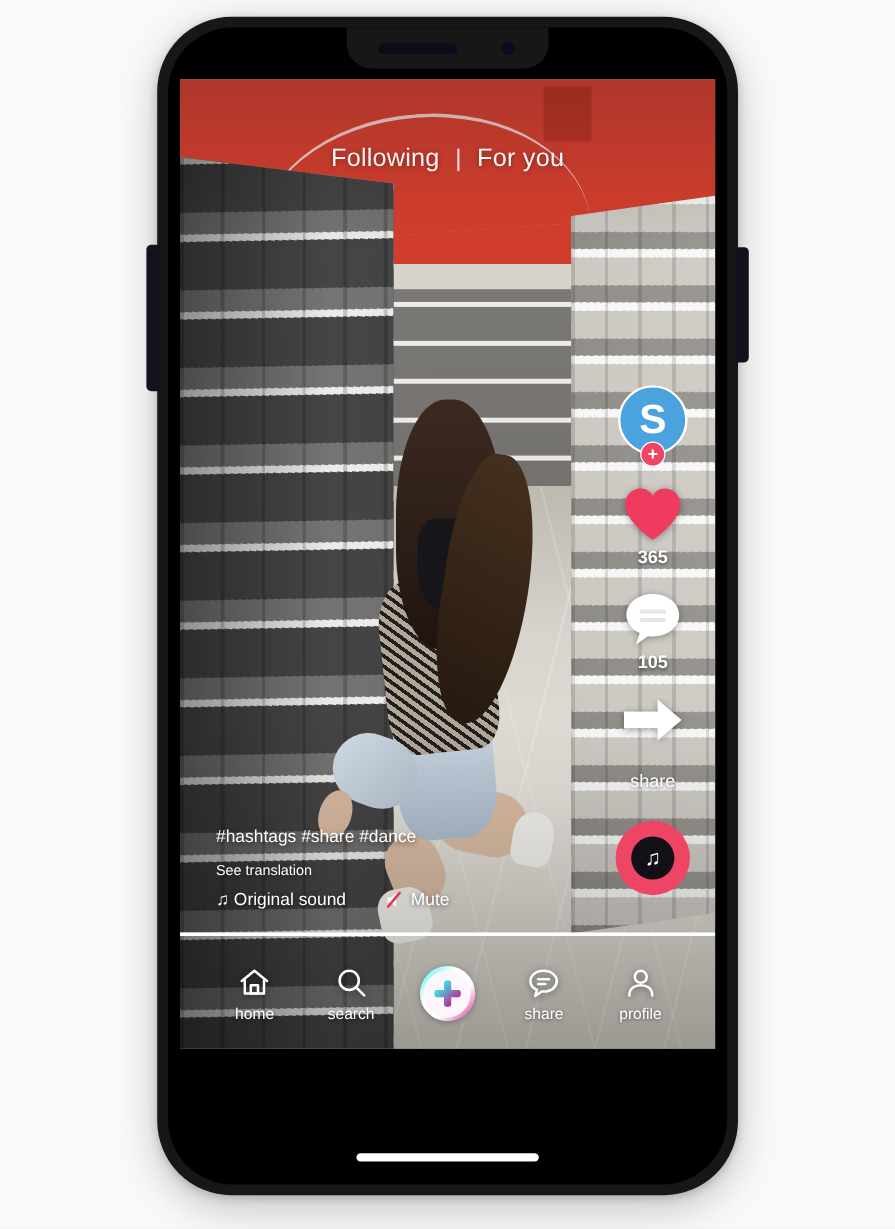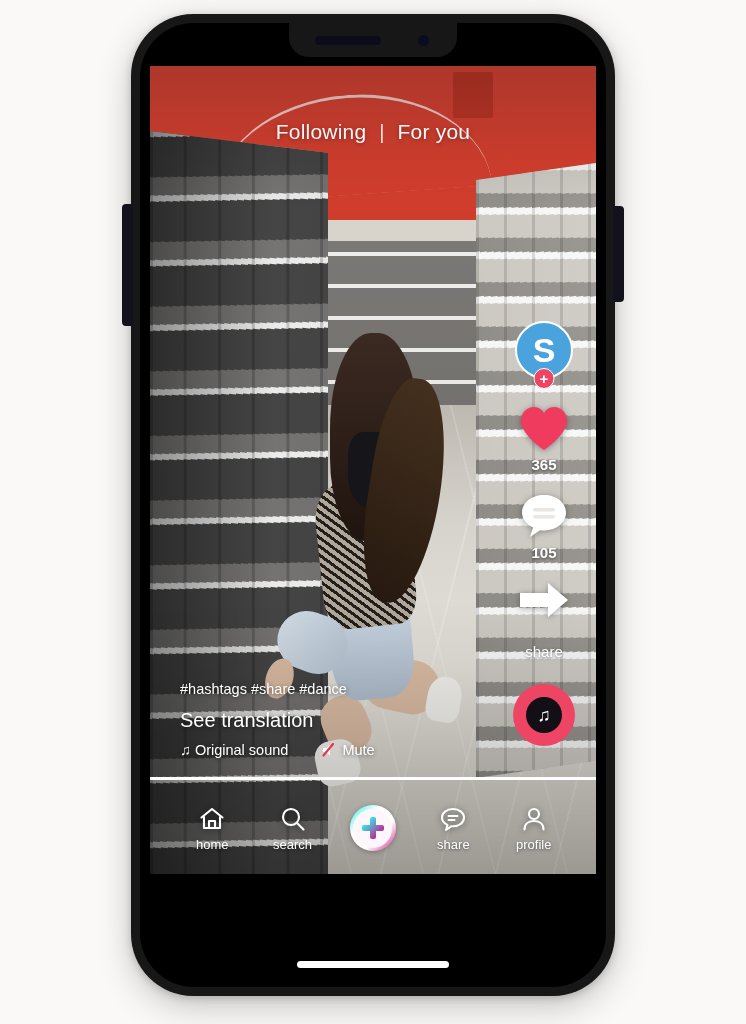--- a/index.html
+++ b/index.html
@@ -341,21 +341,21 @@
   }
   .cap-row1{
     display:flex; align-items:center; gap:9px;
     font-size:15px; margin-bottom:9px;
   }
   .cap-dot{
     width:4px; height:4px; border-radius:50%; background:#fff;
     display:inline-block; margin:0 2px;
   }
   .cap-desc{ font-size:14.5px; line-height:1.45; }
-  .cap-translate{ font-size:20px; margin-top:9px; cursor:pointer; }
+  .cap-translate{ font-size:12px; margin-top:9px; cursor:pointer; }
   .cap-sound-row{
     display:flex; align-items:center; gap:34px;
     margin-top:10px; font-size:14.5px;
   }
   .cap-sound, .cap-mute{
     display:flex; align-items:center; gap:4px; cursor:pointer;
   }
   .mute-ico{
     position:relative; width:16px; height:14px;
     display:inline-block;

